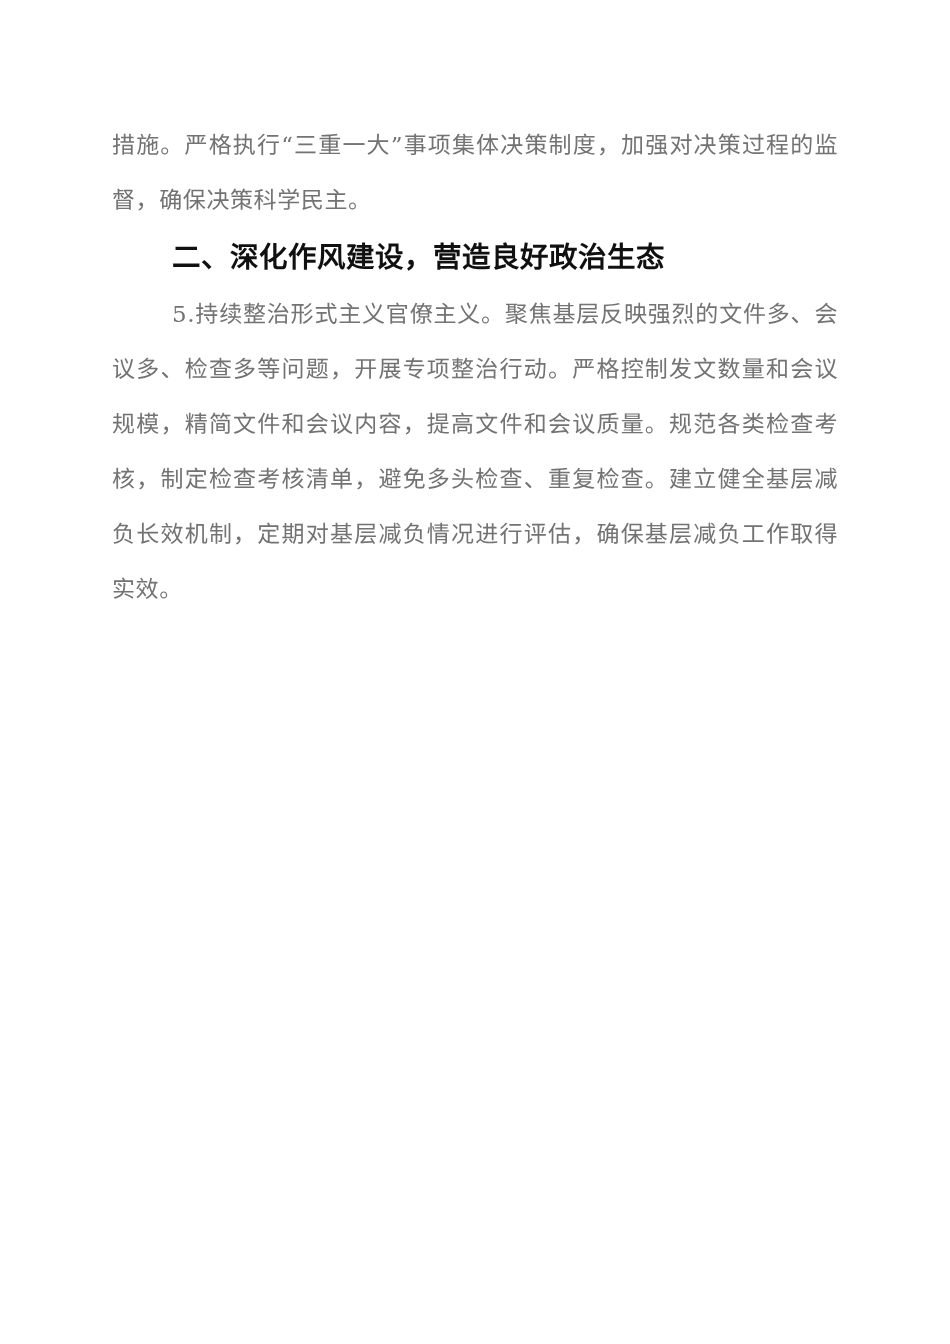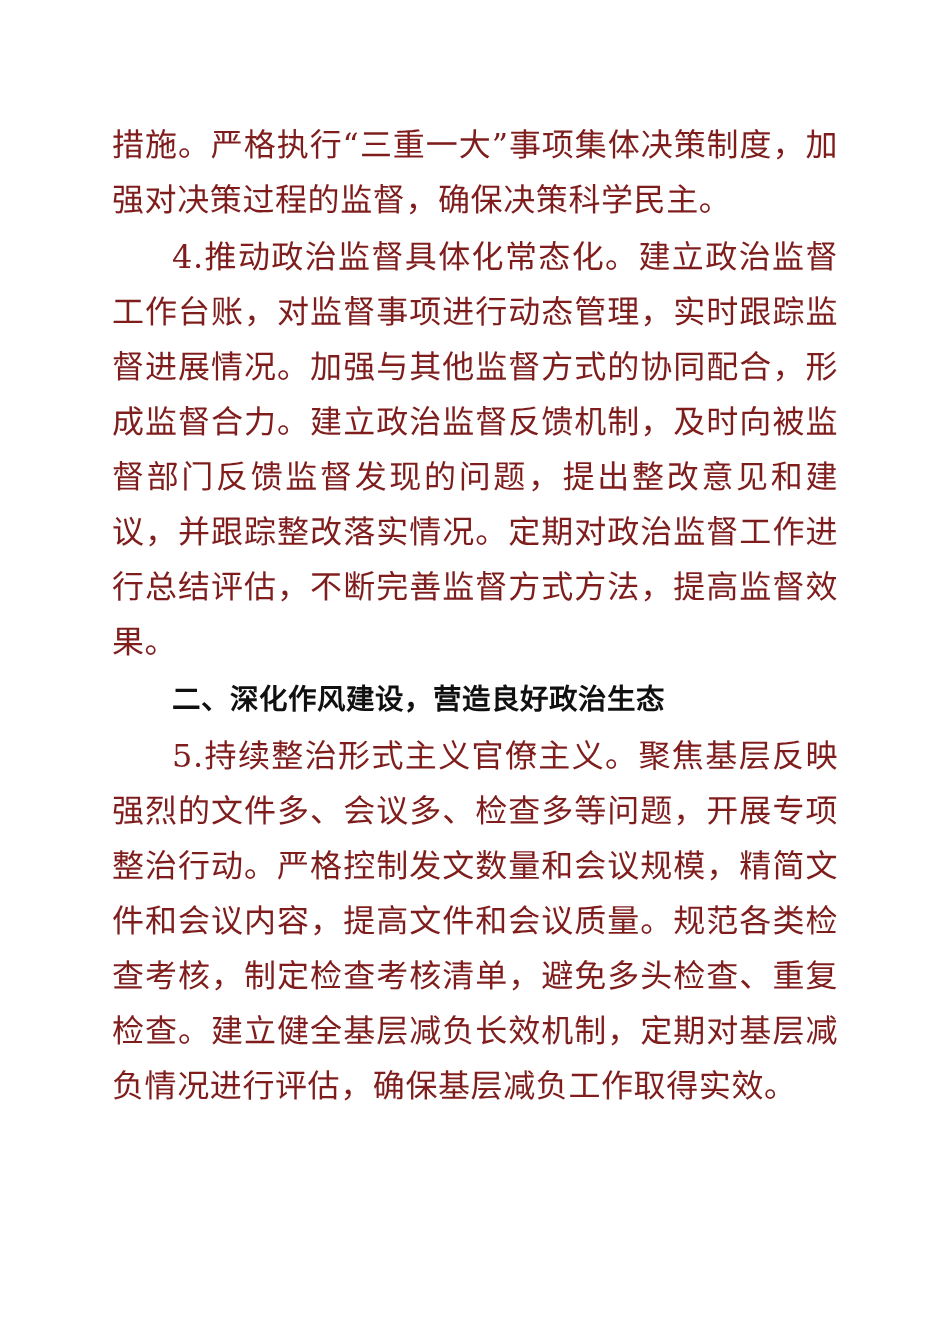--- a/index.html
+++ b/index.html
@@ -18,23 +18,23 @@
   }
   .doc-body {
     position: absolute;
     left: 112px;
     top: 118px;
     width: 726px;
   }
   p.para {
     margin: 0 0 2px 0;
     font-family: "DejaVu Serif", "Liberation Serif", serif;
-    font-size: 32px;
+    font-size: 23px;
     line-height: 55px;
-    color: #7f1d1d;
+    color: #737373;
     text-align: justify;
     text-justify: inter-ideograph;
     letter-spacing: 0.6px;
     text-indent: 0;
   }
   p.indent {
     text-indent: 60px;
   }
   p.heading {
     margin: 0 0 2px 0;
@@ -49,20 +49,19 @@
 </style>
 </head>
 <body>
 
 <div class="page">
   <div class="doc-body">
 
     <p class="para">措施。严格执行“三重一大”事项集体决策制度，加强对决策过程的监督，确保决策科学民主。</p>
 
 
-    <p class="para indent">4.推动政治监督具体化常态化。建立政治监督工作台账，对监督事项进行动态管理，实时跟踪监督进展情况。加强与其他监督方式的协同配合，形成监督合力。建立政治监督反馈机制，及时向被监督部门反馈监督发现的问题，提出整改意见和建议，并跟踪整改落实情况。定期对政治监督工作进行总结评估，不断完善监督方式方法，提高监督效果。</p>
 
     <p class="heading">二、深化作风建设，营造良好政治生态</p>
 
     <p class="para indent">5.持续整治形式主义官僚主义。聚焦基层反映强烈的文件多、会议多、检查多等问题，开展专项整治行动。严格控制发文数量和会议规模，精简文件和会议内容，提高文件和会议质量。规范各类检查考核，制定检查考核清单，避免多头检查、重复检查。建立健全基层减负长效机制，定期对基层减负情况进行评估，确保基层减负工作取得实效。</p>
 
   </div>
 </div>
 
 </body></html>

